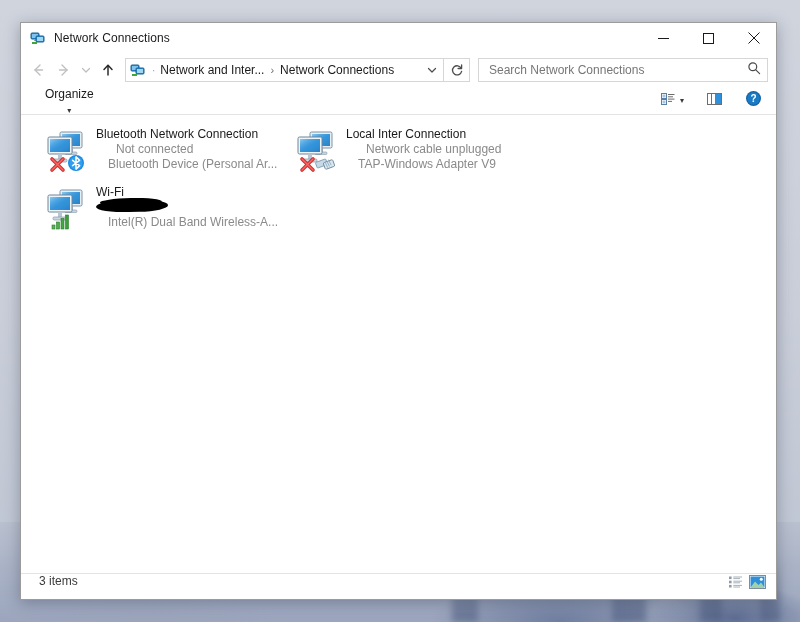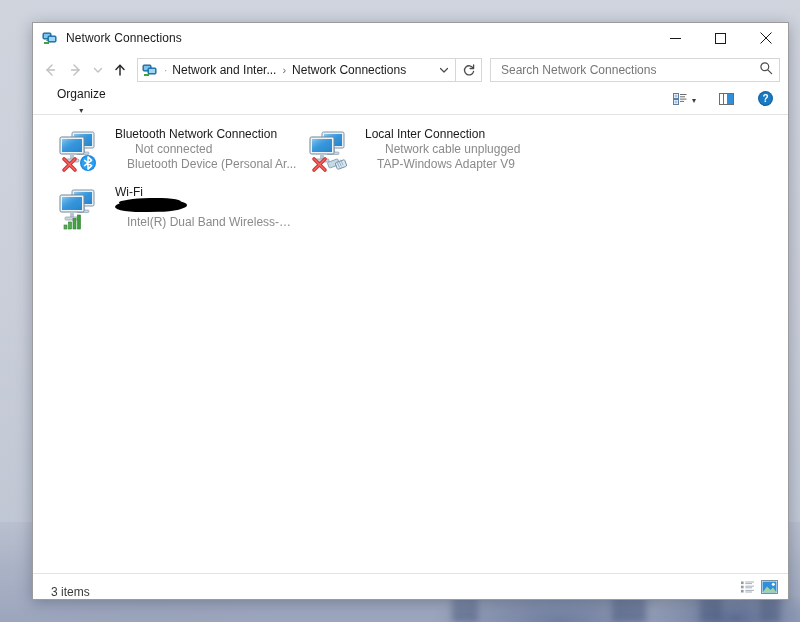--- a/index.html
+++ b/index.html
@@ -32,21 +32,21 @@
   }
   .wall-streak {
     position: absolute; bottom: 0; width: 26px; height: 72px;
     background: linear-gradient(to top, rgba(72,88,124,.55), rgba(72,88,124,0));
     filter: blur(3px);
   }
 
   
   #window {
     position: absolute;
-    left: 32px; top: 22px; width: 757px; height: 578px;
+    left: 20px; top: 22px; width: 757px; height: 578px;
     background: #ffffff;
     border: 1px solid #9b9b9b;
     box-shadow: 0 3px 14px rgba(40,50,70,.35);
     display: flex; flex-direction: column;
   }
 
   
   .titlebar {
     height: 30px; flex: 0 0 30px;
     background: #ffffff;
@@ -144,21 +144,21 @@
     padding: 8px 0 0 0;
   }
   .tiles {
     display: flex; flex-wrap: wrap;
     padding-left: 18px;
   }
   .tile {
     width: 250px; height: 58px;
     display: flex; align-items: flex-start;
     padding: 3px 4px 0 4px;
-    gap: 12px;
+    gap: 5px;
   }
   .tile-icon { width: 48px; height: 48px; flex: 0 0 48px; position: relative; }
   .tile-text { min-width: 0; flex: 1 1 auto; padding-top: 1px; position: relative; }
   .tile-name {
     font-size: 12px; color: #1a1a1a; line-height: 15px;
     white-space: nowrap; overflow: hidden; text-overflow: ellipsis;
   }
   .tile-status {
     font-size: 12px; color: #8a8a8a; line-height: 15px;
     white-space: nowrap; overflow: hidden; text-overflow: ellipsis; margin-left: 20px;
@@ -178,21 +178,21 @@
     content: ""; position: absolute;
     left: 4px; top: -2px; width: 62px; height: 8px;
     background: #000; border-radius: 50%;
   }
 
   
   .statusbar {
     height: 26px; flex: 0 0 26px;
     border-top: 1px solid #e3e3e3;
     background: #ffffff;
-    display: flex; align-items: flex-end;
+    display: flex; align-items: flex-start;
     padding: 0 8px 0 18px;
   }
   .status-text { font-size: 12px; color: #3a3a3a; }
   .sb-spacer { flex: 1 1 auto; }
   .sb-view {
     width: 22px; height: 20px;
     display: flex; align-items: center; justify-content: center;
   }
   .badge { position: absolute; }
 </style>

